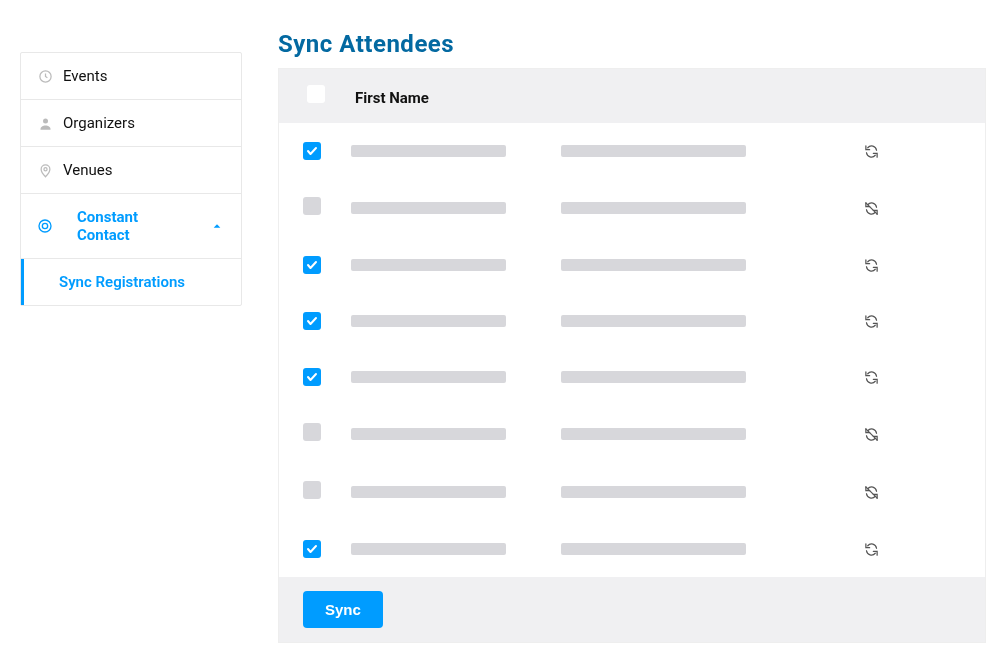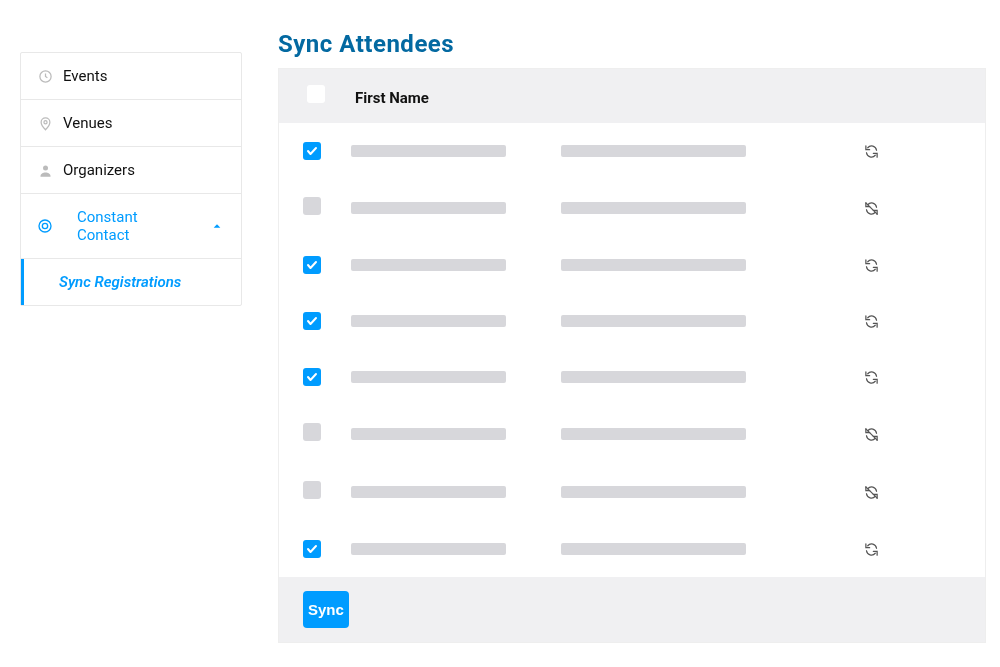--- a/index.html
+++ b/index.html
@@ -23,35 +23,35 @@
       display: flex;
       align-items: center;
       padding: 14px 16px;
       border-bottom: 1px solid #e8e8e8;
       cursor: pointer;
       font-size: 15px;
       color: #111;
       gap: 10px;
     }
     .sidebar-item:last-child { border-bottom: none; }
-    .sidebar-item.expandable { color: #009cff; font-weight: 400; justify-content: flex-start; gap: 24px; }
+    .sidebar-item.expandable { color: #009cff; font-weight: 700; justify-content: flex-start; gap: 24px; }
     .sidebar-item .expand-caret { margin-left: auto; }
     .sidebar-item .si-icon {
       width: 16px; height: 16px; display:flex; align-items:center; justify-content:center;
       flex-shrink:0;
     }
     .sidebar-sub {
       padding: 14px 16px 14px 38px;
       border-bottom: 1px solid #e8e8e8;
       cursor: pointer;
       font-size: 15px;
       color: #111;
       position: relative;
     }
-    .sidebar-sub:last-child { border-bottom: none; font-style: italic; }
+    .sidebar-sub:last-child { border-bottom: none; }
     .sidebar-sub.active {
       color: #009cff;
       font-weight: 600;
     }
     .sidebar-sub.active::before {
       content: '';
       position: absolute;
       left: 0; top: 0; bottom: 0;
       width: 3px;
       background: #009cff;
@@ -115,56 +115,56 @@
     }
     .table-footer {
       background: #f0f0f2;
       padding: 14px 24px;
     }
     .sync-btn {
       background: #009cff;
       color: #fff;
       border: none;
       border-radius: 4px;
-      padding: 10px 5px;
+      padding: 10px 22px;
       font-size: 15px;
       font-weight: 600;
       cursor: pointer;
     }
   </style>
 </head>
 <body>
 
 <div class="sidebar">
   <div class="sidebar-item">
     <span class="si-icon">
       <svg width="15" height="15" viewBox="0 0 24 24" fill="none" stroke="#bbb" stroke-width="2">
           <circle cx="12" cy="12" r="9"></circle>
           <path d="M12 7v5l3 2"></path>
         </svg>
     </span>
     <span>Events</span>
   </div>
   <div class="sidebar-item">
     <span class="si-icon">
+      <svg width="15" height="15" viewBox="0 0 24 24" fill="#bbb">
+          <circle cx="12" cy="8" r="4"></circle>
+          <path d="M4 21c0-4 4-6 8-6s8 2 8 6v1H4z"></path>
+        </svg>
+    </span>
+    <span>Organizers</span>
+  </div>
+  <div class="sidebar-item">
+    <span class="si-icon">
       <svg width="15" height="15" viewBox="0 0 24 24" fill="none" stroke="#bbb" stroke-width="2">
           <path d="M12 22s7-7 7-12a7 7 0 10-14 0c0 5 7 12 7 12z"></path>
           <circle cx="12" cy="10" r="2.5"></circle>
         </svg>
     </span>
     <span>Venues</span>
-  </div>
-  <div class="sidebar-item">
-    <span class="si-icon">
-      <svg width="15" height="15" viewBox="0 0 24 24" fill="#bbb">
-          <circle cx="12" cy="8" r="4"></circle>
-          <path d="M4 21c0-4 4-6 8-6s8 2 8 6v1H4z"></path>
-        </svg>
-    </span>
-    <span>Organizers</span>
   </div>
   <div class="sidebar-item expandable">
     <span class="si-icon">
       <svg width="16" height="16" viewBox="0 0 24 24" fill="none" stroke="#009cff" stroke-width="2">
           <circle cx="12" cy="12" r="9"></circle>
           <circle cx="12" cy="12" r="4"></circle>
         </svg>
     </span>
     <span>Constant Contact</span>
     <span class="si-icon expand-caret">

